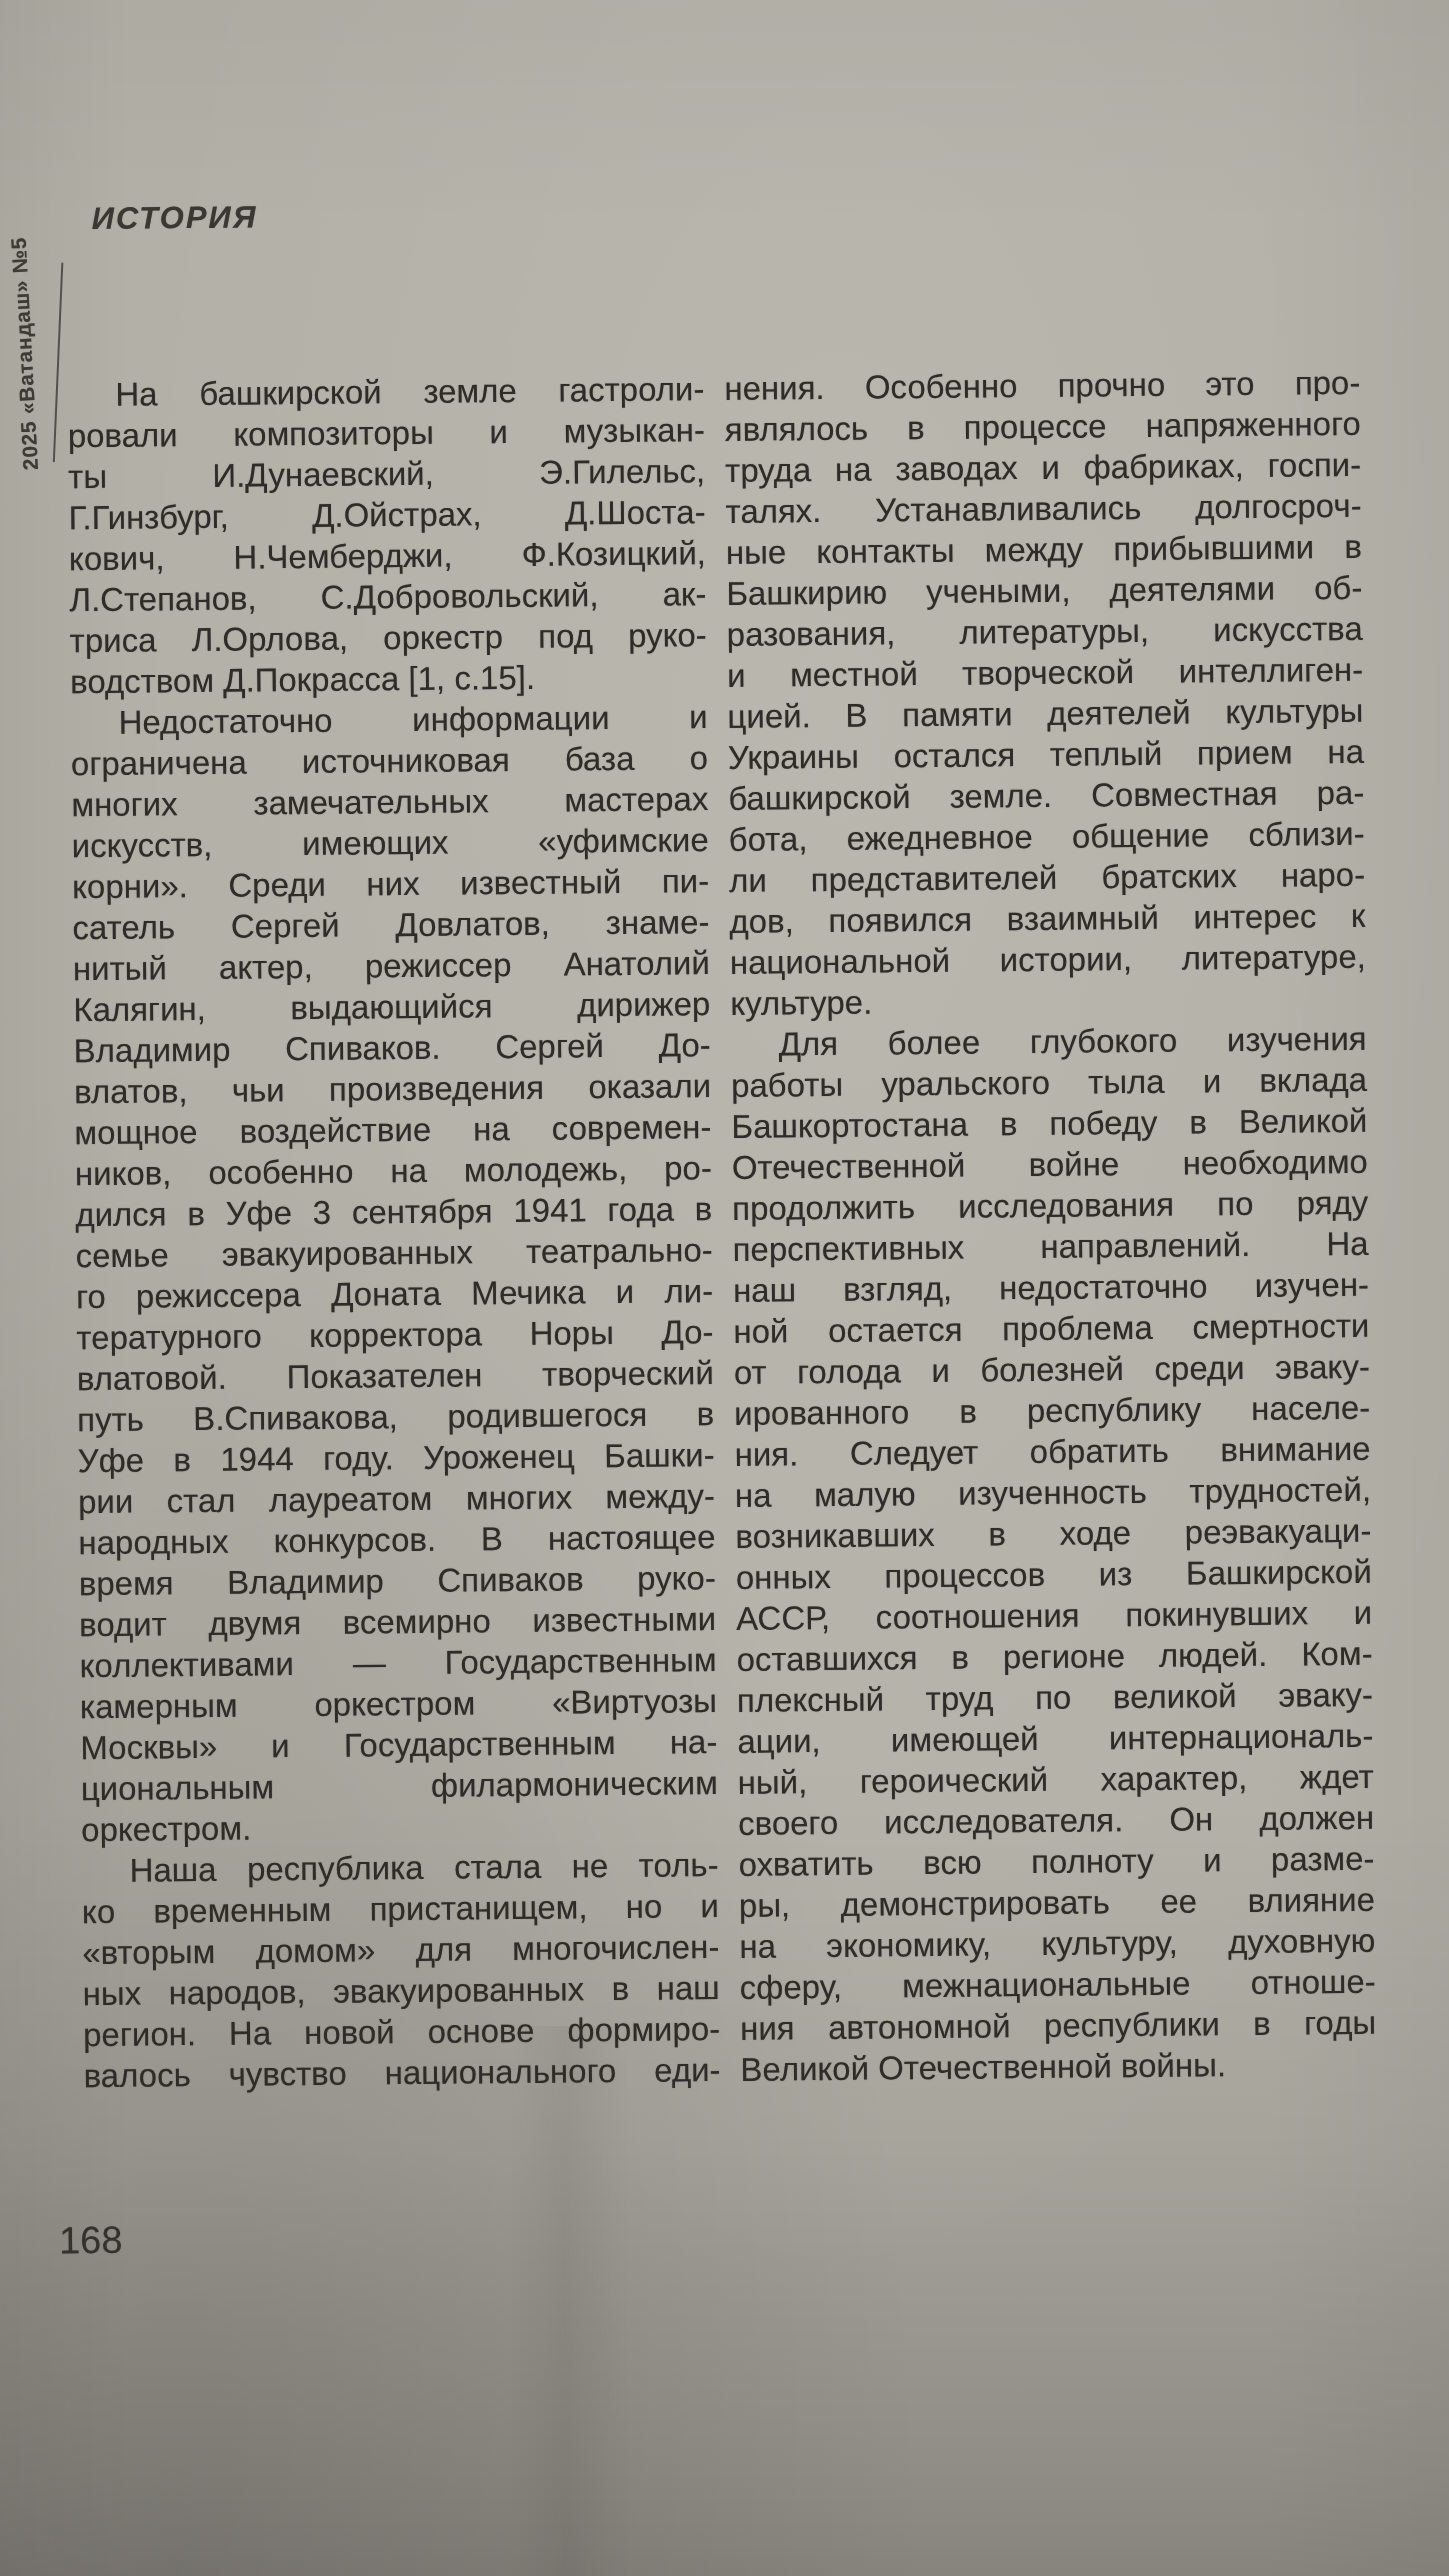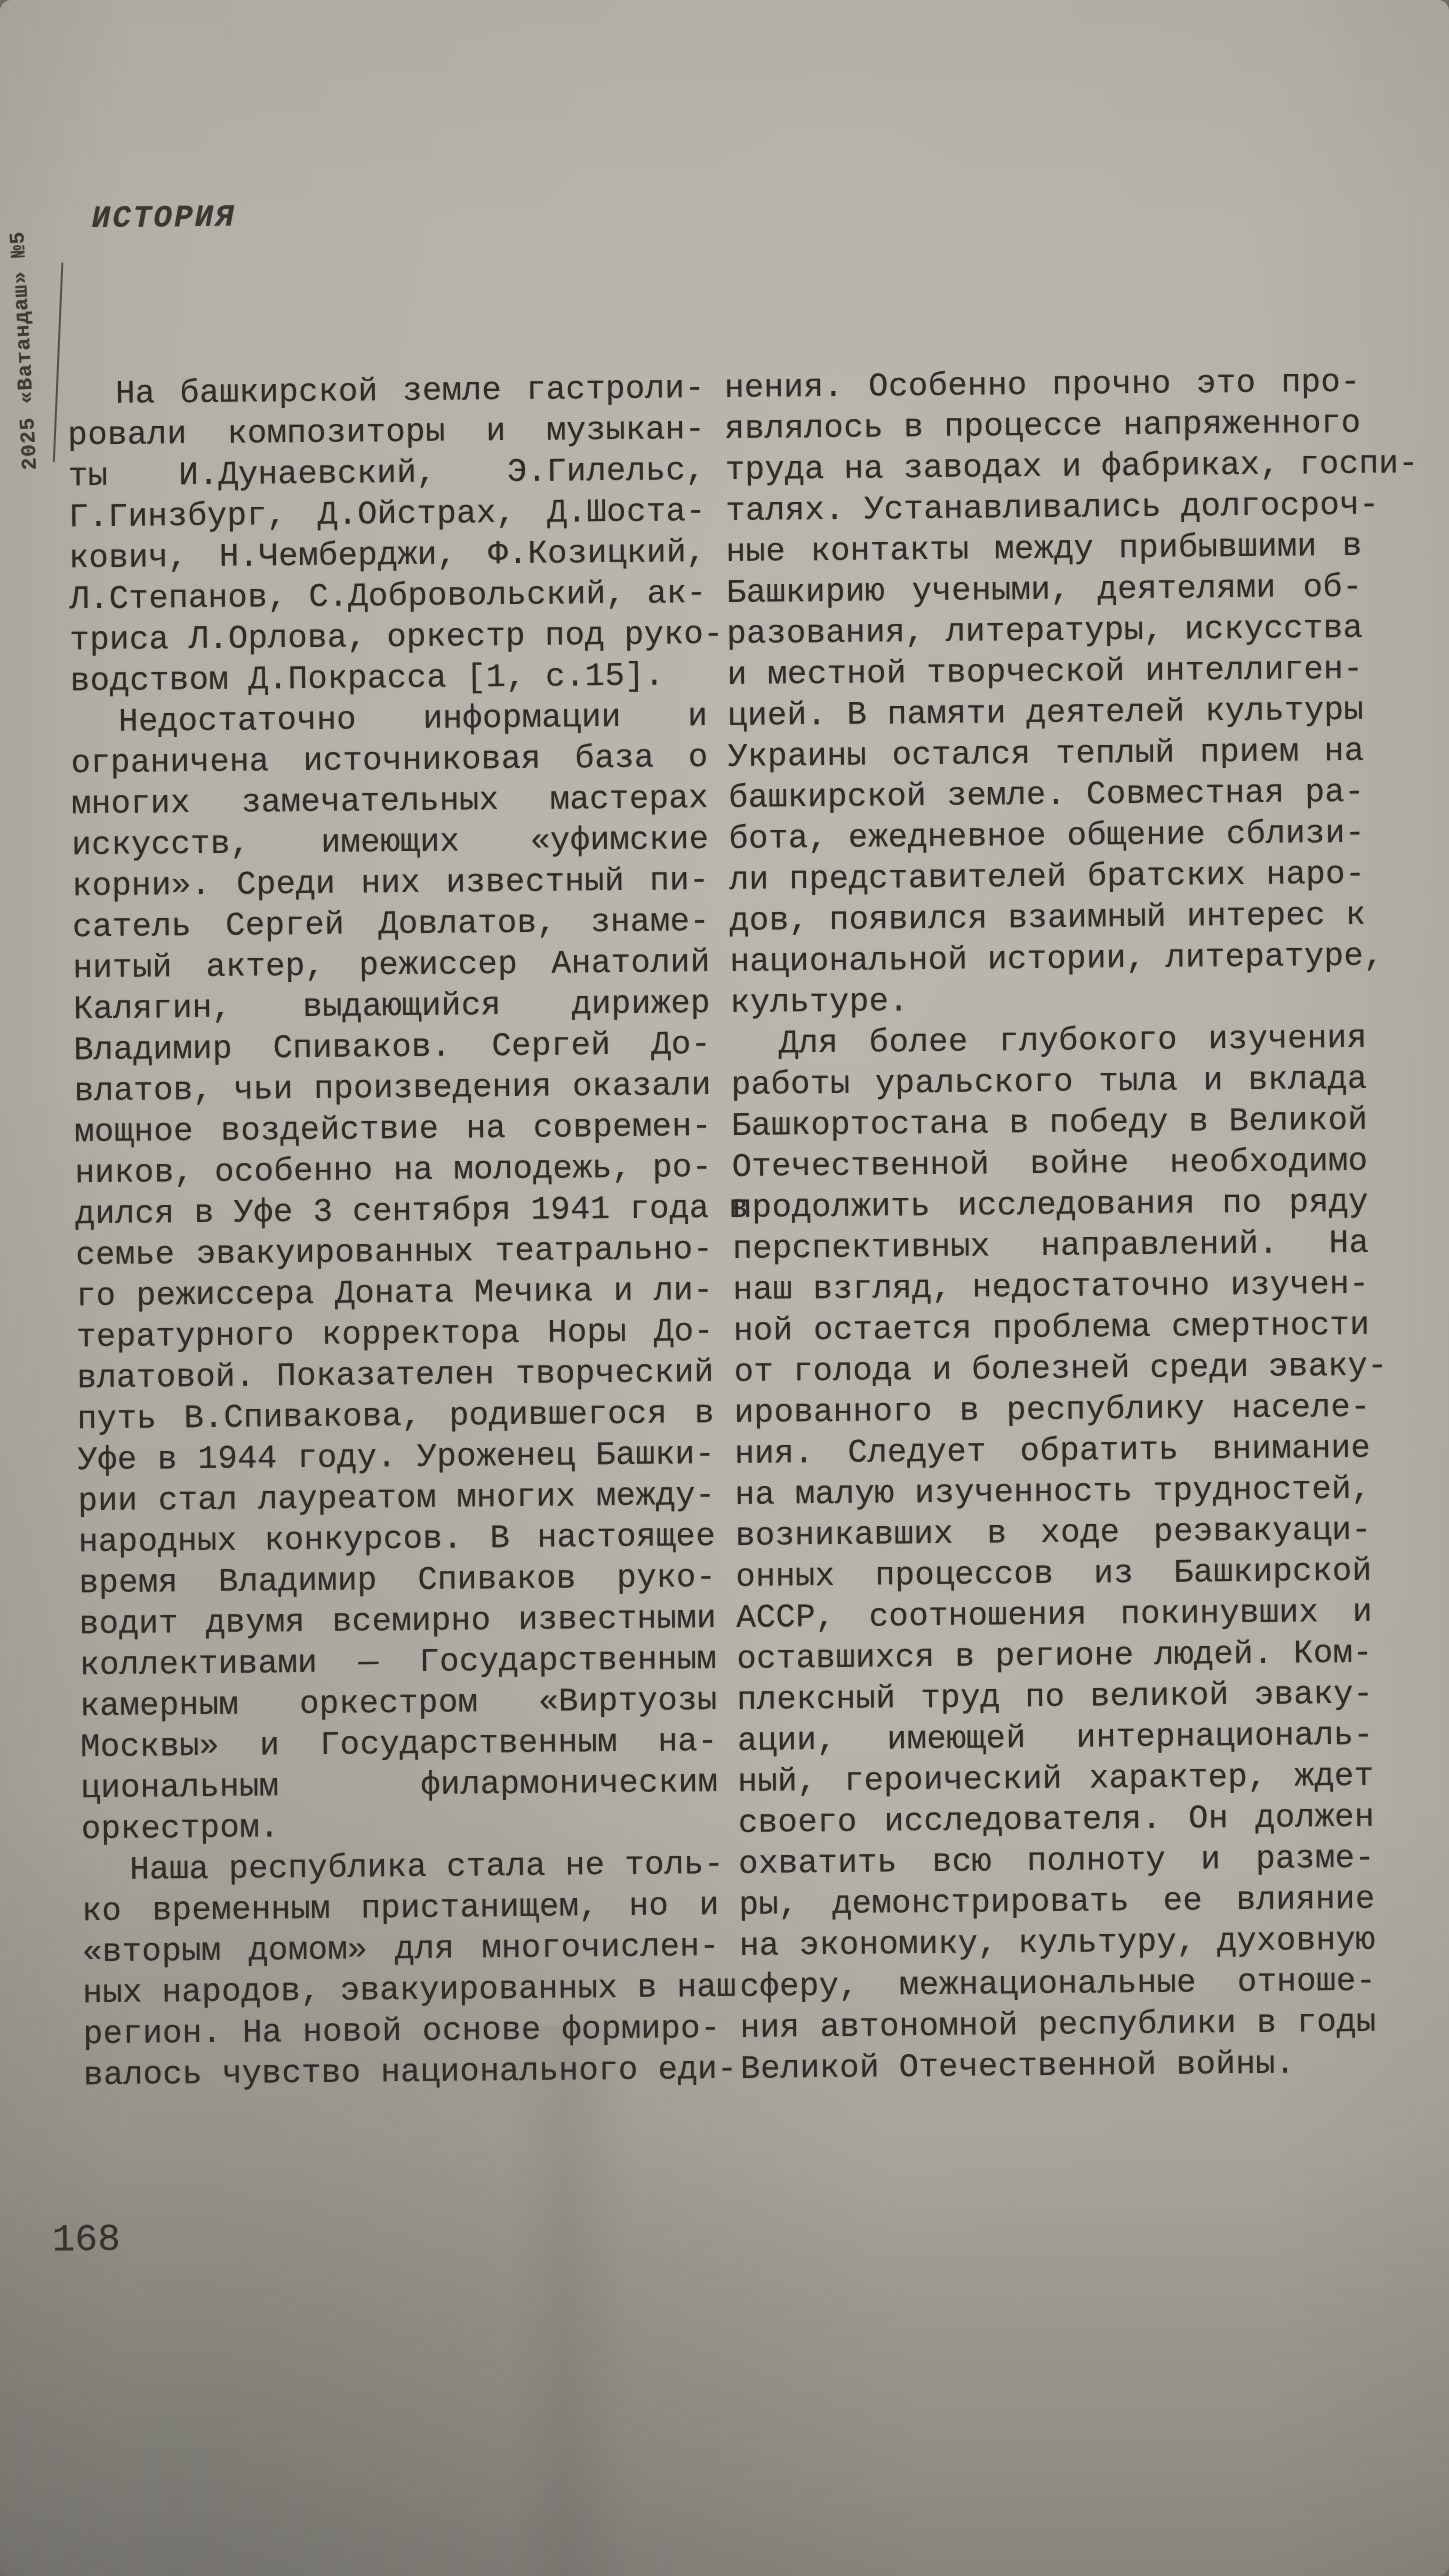--- a/index.html
+++ b/index.html
@@ -6,22 +6,21 @@
   .photo{
     position:relative;
     width:1449px;height:2576px;
     overflow:hidden;
     background:
       radial-gradient(ellipse at 12% 100%, rgba(0,0,0,0.14), rgba(0,0,0,0) 42%),
       radial-gradient(ellipse at 58% 28%, rgba(255,255,255,0.09), rgba(0,0,0,0) 62%),
       linear-gradient(180deg, rgba(0,0,0,0.03) 0%, rgba(0,0,0,0) 9%, rgba(0,0,0,0) 70%, rgba(0,0,0,0.07) 83%, rgba(0,0,0,0.20) 96%, rgba(0,0,0,0.25) 100%),
       linear-gradient(90deg, rgba(0,0,0,0.05) 0%, rgba(0,0,0,0) 9%, rgba(0,0,0,0) 87%, rgba(0,0,0,0.04) 100%),
       #b3b0a7;
-    font-family:Liberation Mono, monospace;
-    border-radius:11px;
+    font-family:Liberation Sans, sans-serif;
   }
   .crease{
     position:absolute;left:0;bottom:0;width:1449px;height:550px;
     background:linear-gradient(90deg, rgba(0,0,0,0) 35%, rgba(0,0,0,0.055) 39%, rgba(0,0,0,0) 43.5%);
     pointer-events:none;
   }
   .content{position:absolute;inset:0;transform:rotate(-0.55deg);transform-origin:50% 50%;}
   .section-title{
     position:absolute;left:102px;top:197px;
     font-style:italic;font-weight:700;font-size:31px;line-height:1;
@@ -46,21 +45,21 @@
     font-size:33px;line-height:41px;
     color:#2e2c28;
     text-shadow:0 0 1.1px rgba(46,44,40,0.42);
   }
   .column.left{left:76px;}
   .column.right{left:733px;width:636px;}
   .line{text-align:justify;text-align-last:justify;white-space:nowrap;}
   .line.flush{text-align-last:left;white-space:normal;}
   .line.indent{text-indent:48px;}
   .page-number{
-    position:absolute;left:43px;top:2215px;
+    position:absolute;left:50px;top:2215px;
     font-size:38px;color:#34322e;line-height:1;
     text-shadow:0 0 1.1px rgba(46,44,40,0.4);
   }
 </style>
 </head>
 <body>
 
 <div class="photo">
   <div class="crease"></div>
   <div class="content">

